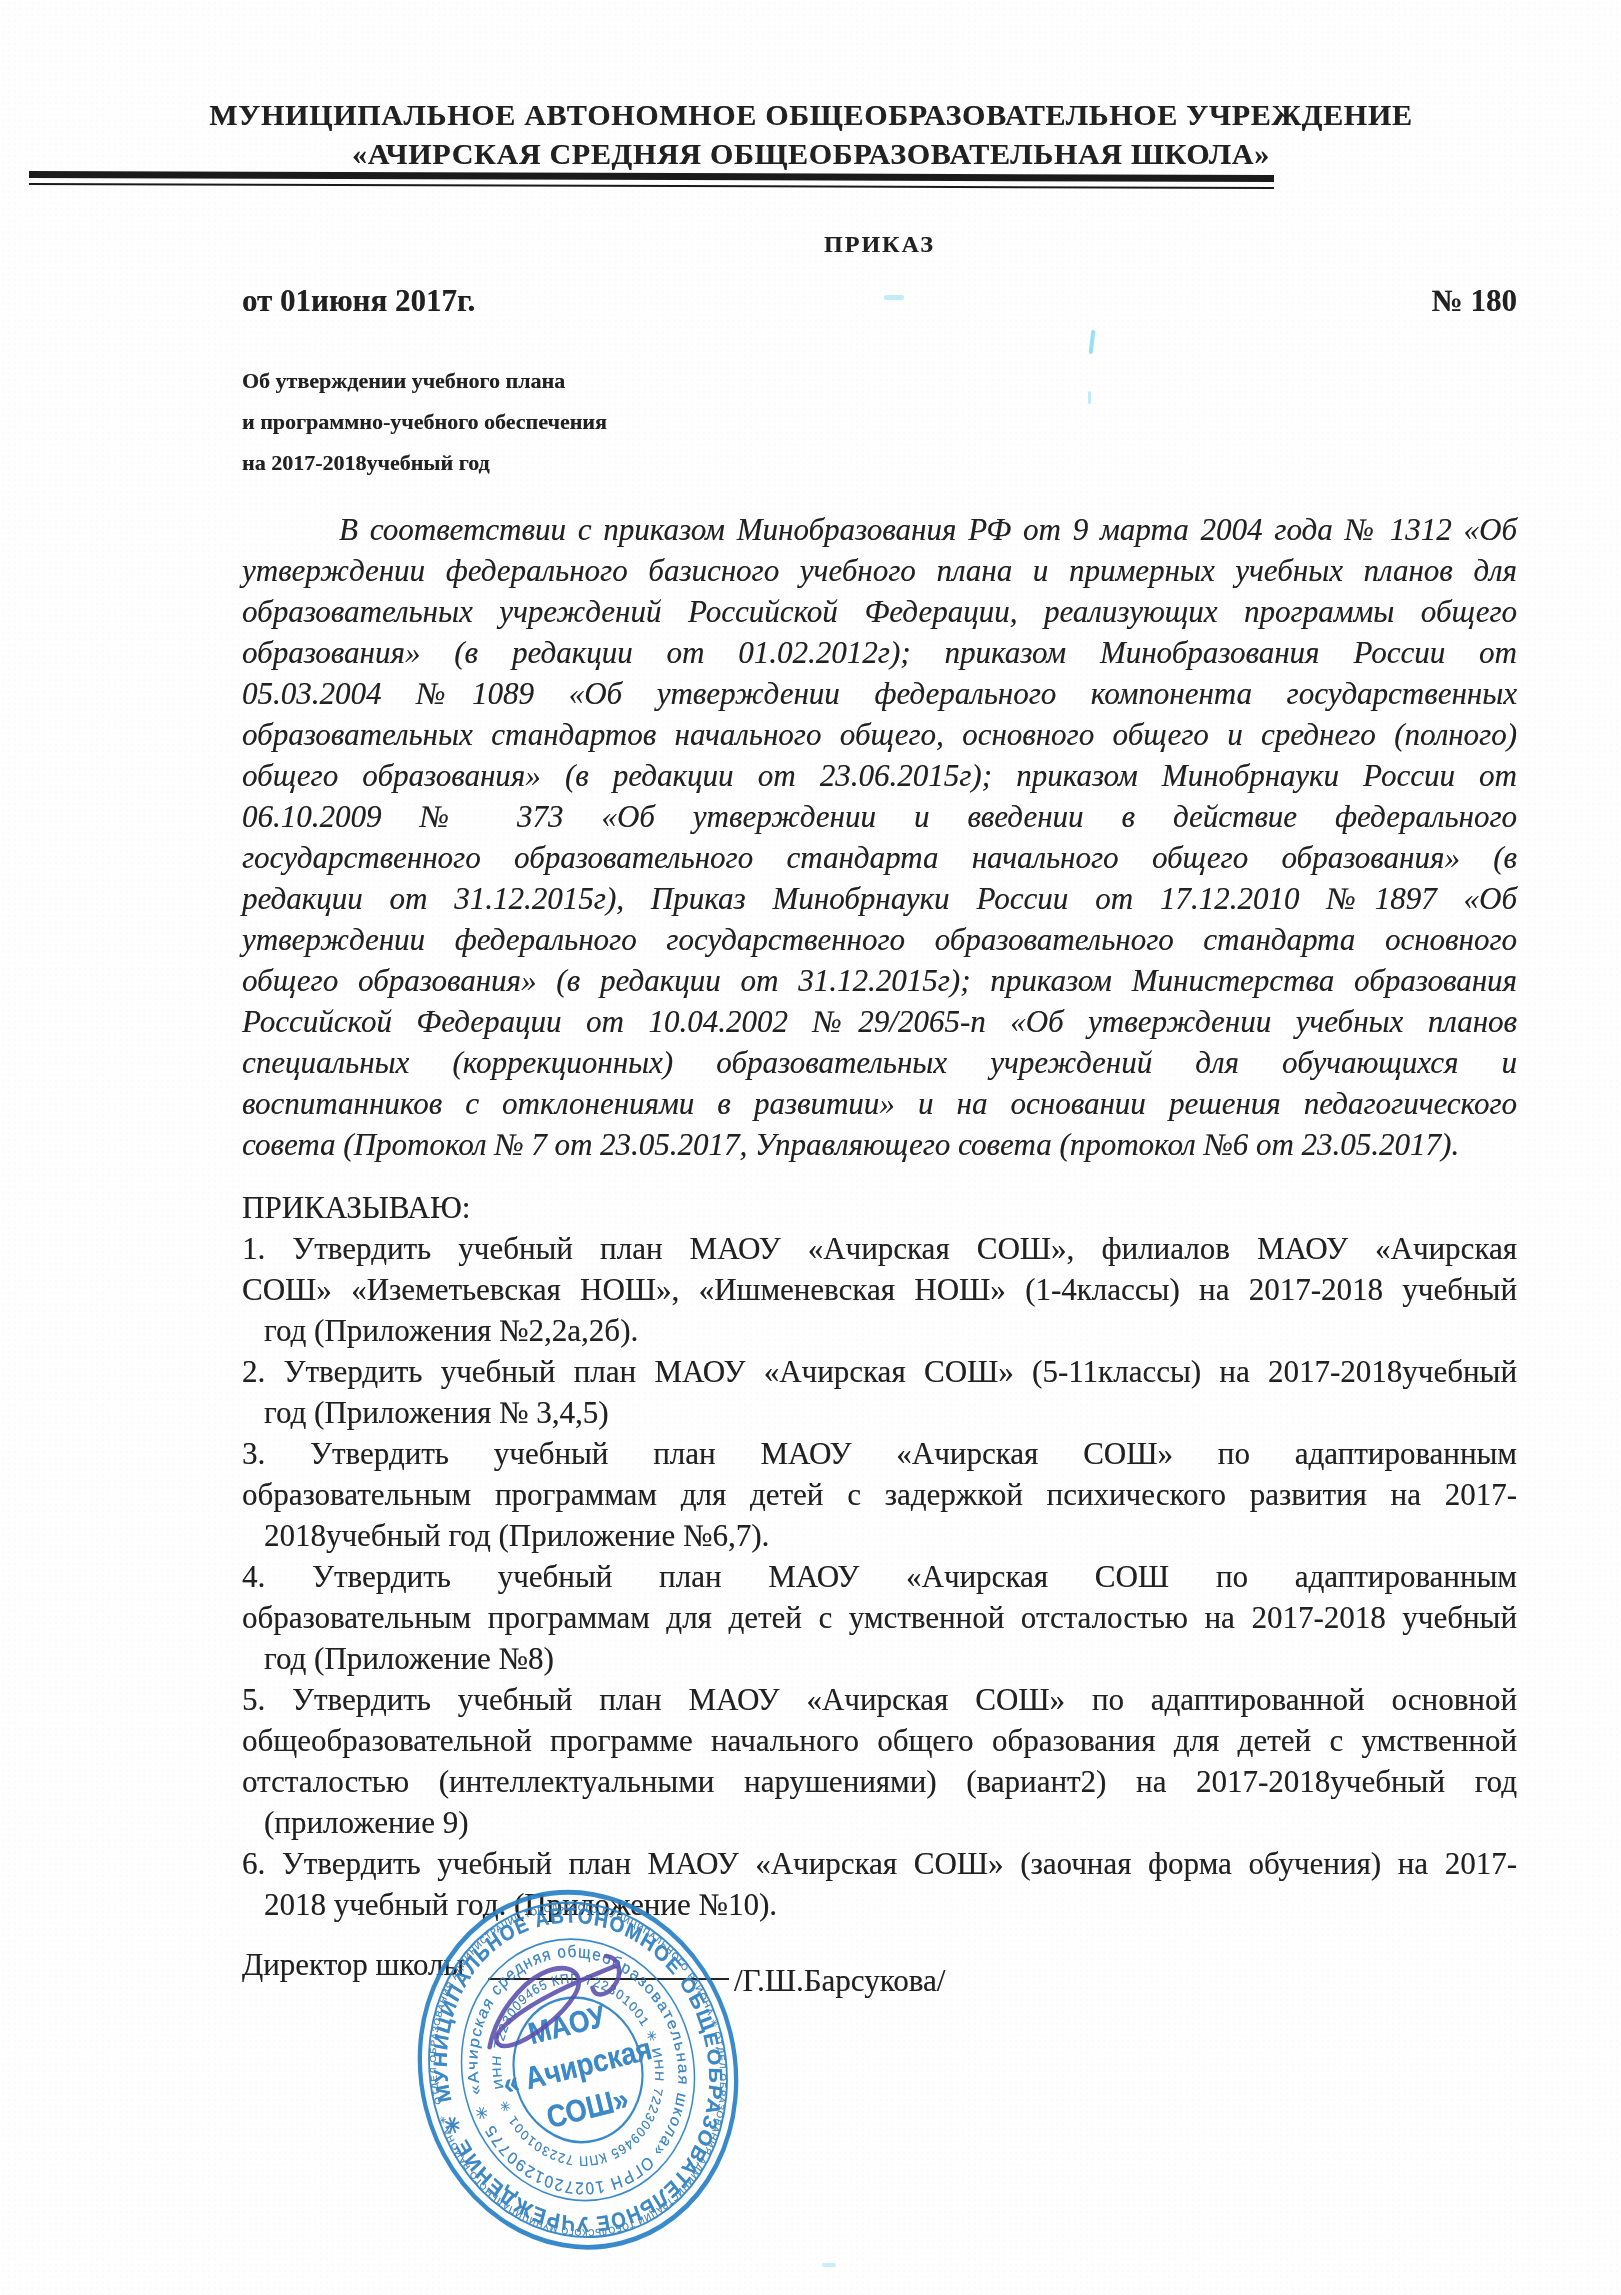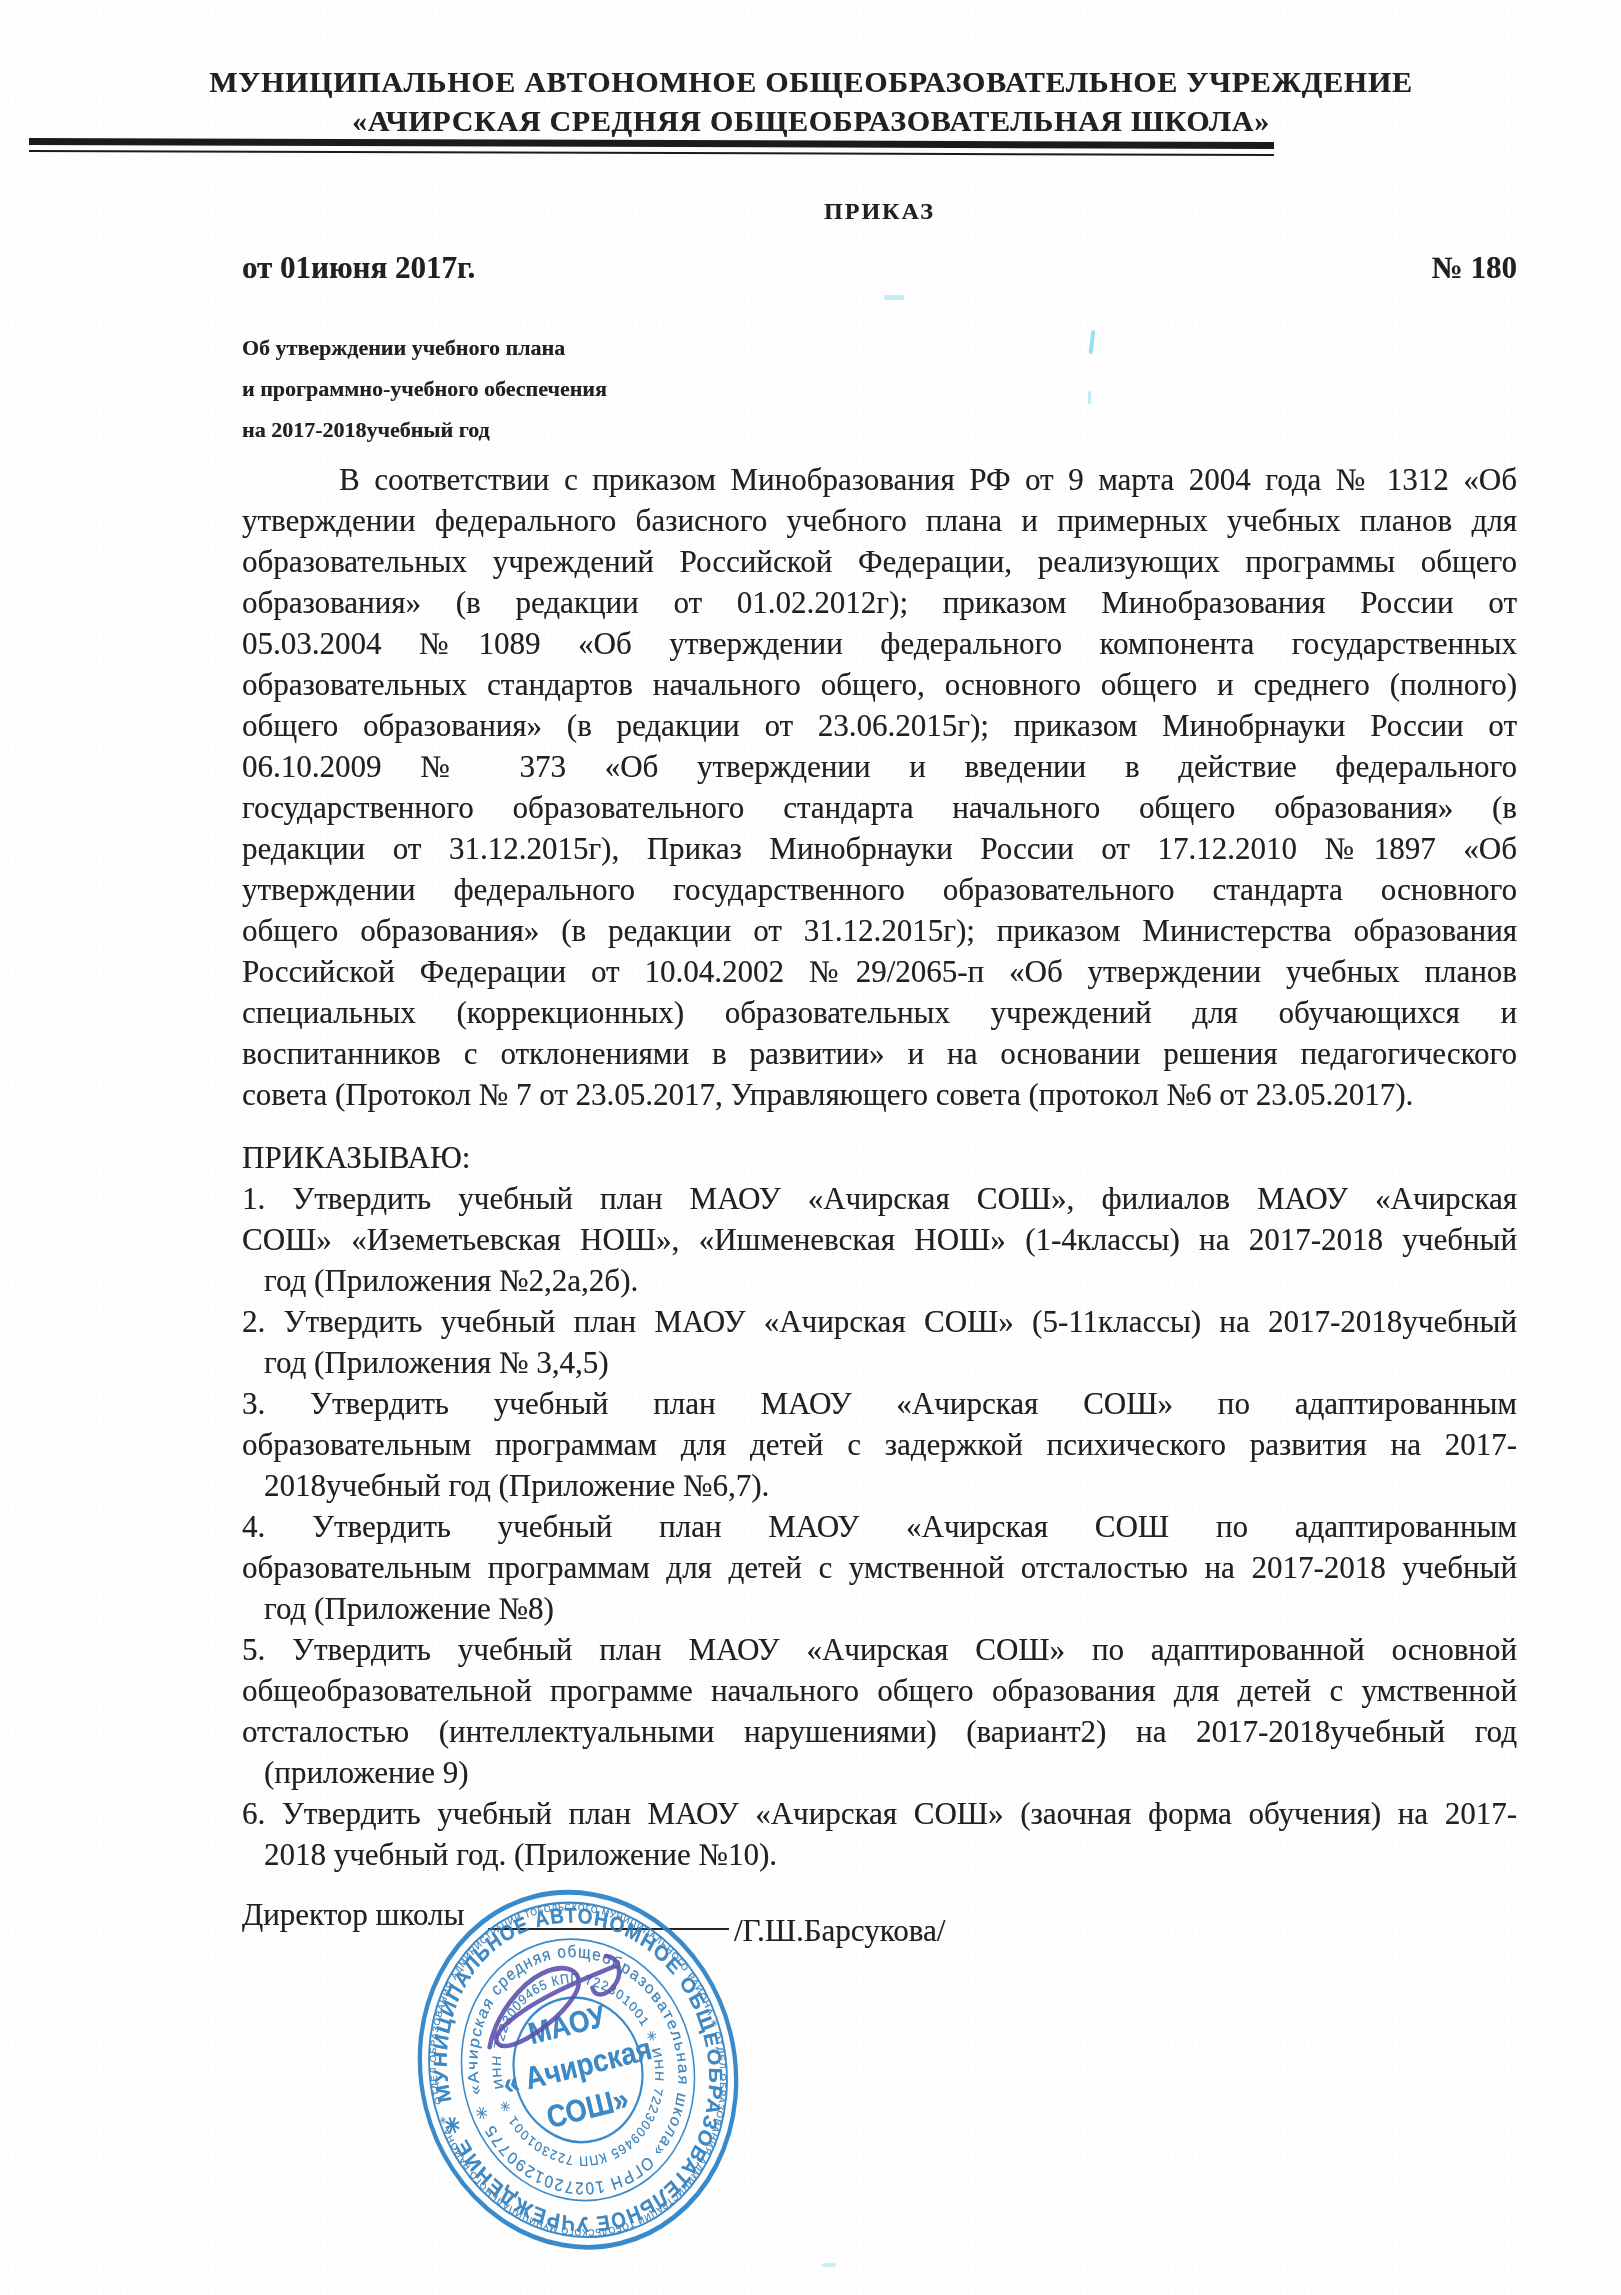--- a/index.html
+++ b/index.html
@@ -10,37 +10,37 @@
     background:#fefefe;
     background-image:radial-gradient(rgba(0,0,0,0.015) 0.7px, transparent 0.7px);
     background-size:5.9px 5.9px;
     font-family:"Liberation Serif", serif;
     color:#212121;
     overflow:hidden;
     text-shadow:0.2px 0.2px 0.5px rgba(25,25,25,.45);
   }
   .content{margin-left:242px;width:1275px;}
   
-  .letterhead{padding-top:62px;text-align:center;font-weight:bold;
+  .letterhead{padding-top:95px;text-align:center;font-weight:bold;
     font-size:30px;line-height:39px;letter-spacing:0.7px;}
   .rule{margin-left:29px;width:1245px;height:4.6px;
     border-top:7.2px solid #1b1b1b;border-bottom:2.6px solid #1b1b1b;
     transform:rotate(0.18deg);}
   
   .order-title{margin-top:37px;text-align:center;font-weight:bold;
     font-size:24px;letter-spacing:2px;line-height:41px;}
   .date-row{margin-top:15px;display:flex;justify-content:space-between;
     font-weight:bold;font-size:31px;line-height:41px;}
   .subject{margin-top:39px;font-weight:bold;font-size:22px;line-height:41px;}
   .subject div{text-align:left;}
   
   .block{font-size:31px;line-height:41px;}
   .block div{text-align:justify;text-align-last:justify;}
   .block div:last-child{text-align-last:left;}
-  .preamble{margin-top:9px;}
+  .preamble{margin-top:26px;font-style:italic;}
   .preamble div:first-child{text-indent:97px;}
   .lead{margin-top:22px;font-size:31px;line-height:41px;}
   .items .item div{text-align:justify;text-align-last:justify;}
   .items .item div:last-child{text-align-last:left;margin-left:22px;}
   
   .sign-row{position:relative;margin-top:19.6px;font-size:31px;line-height:41px;height:41px;}
   .sign-role{position:absolute;left:0;top:0;}
   .sign-line{position:absolute;left:246px;top:34px;width:241px;height:0;
     border-bottom:2.6px solid #242424;}
   .sign-name{position:absolute;left:492px;top:16px;}

